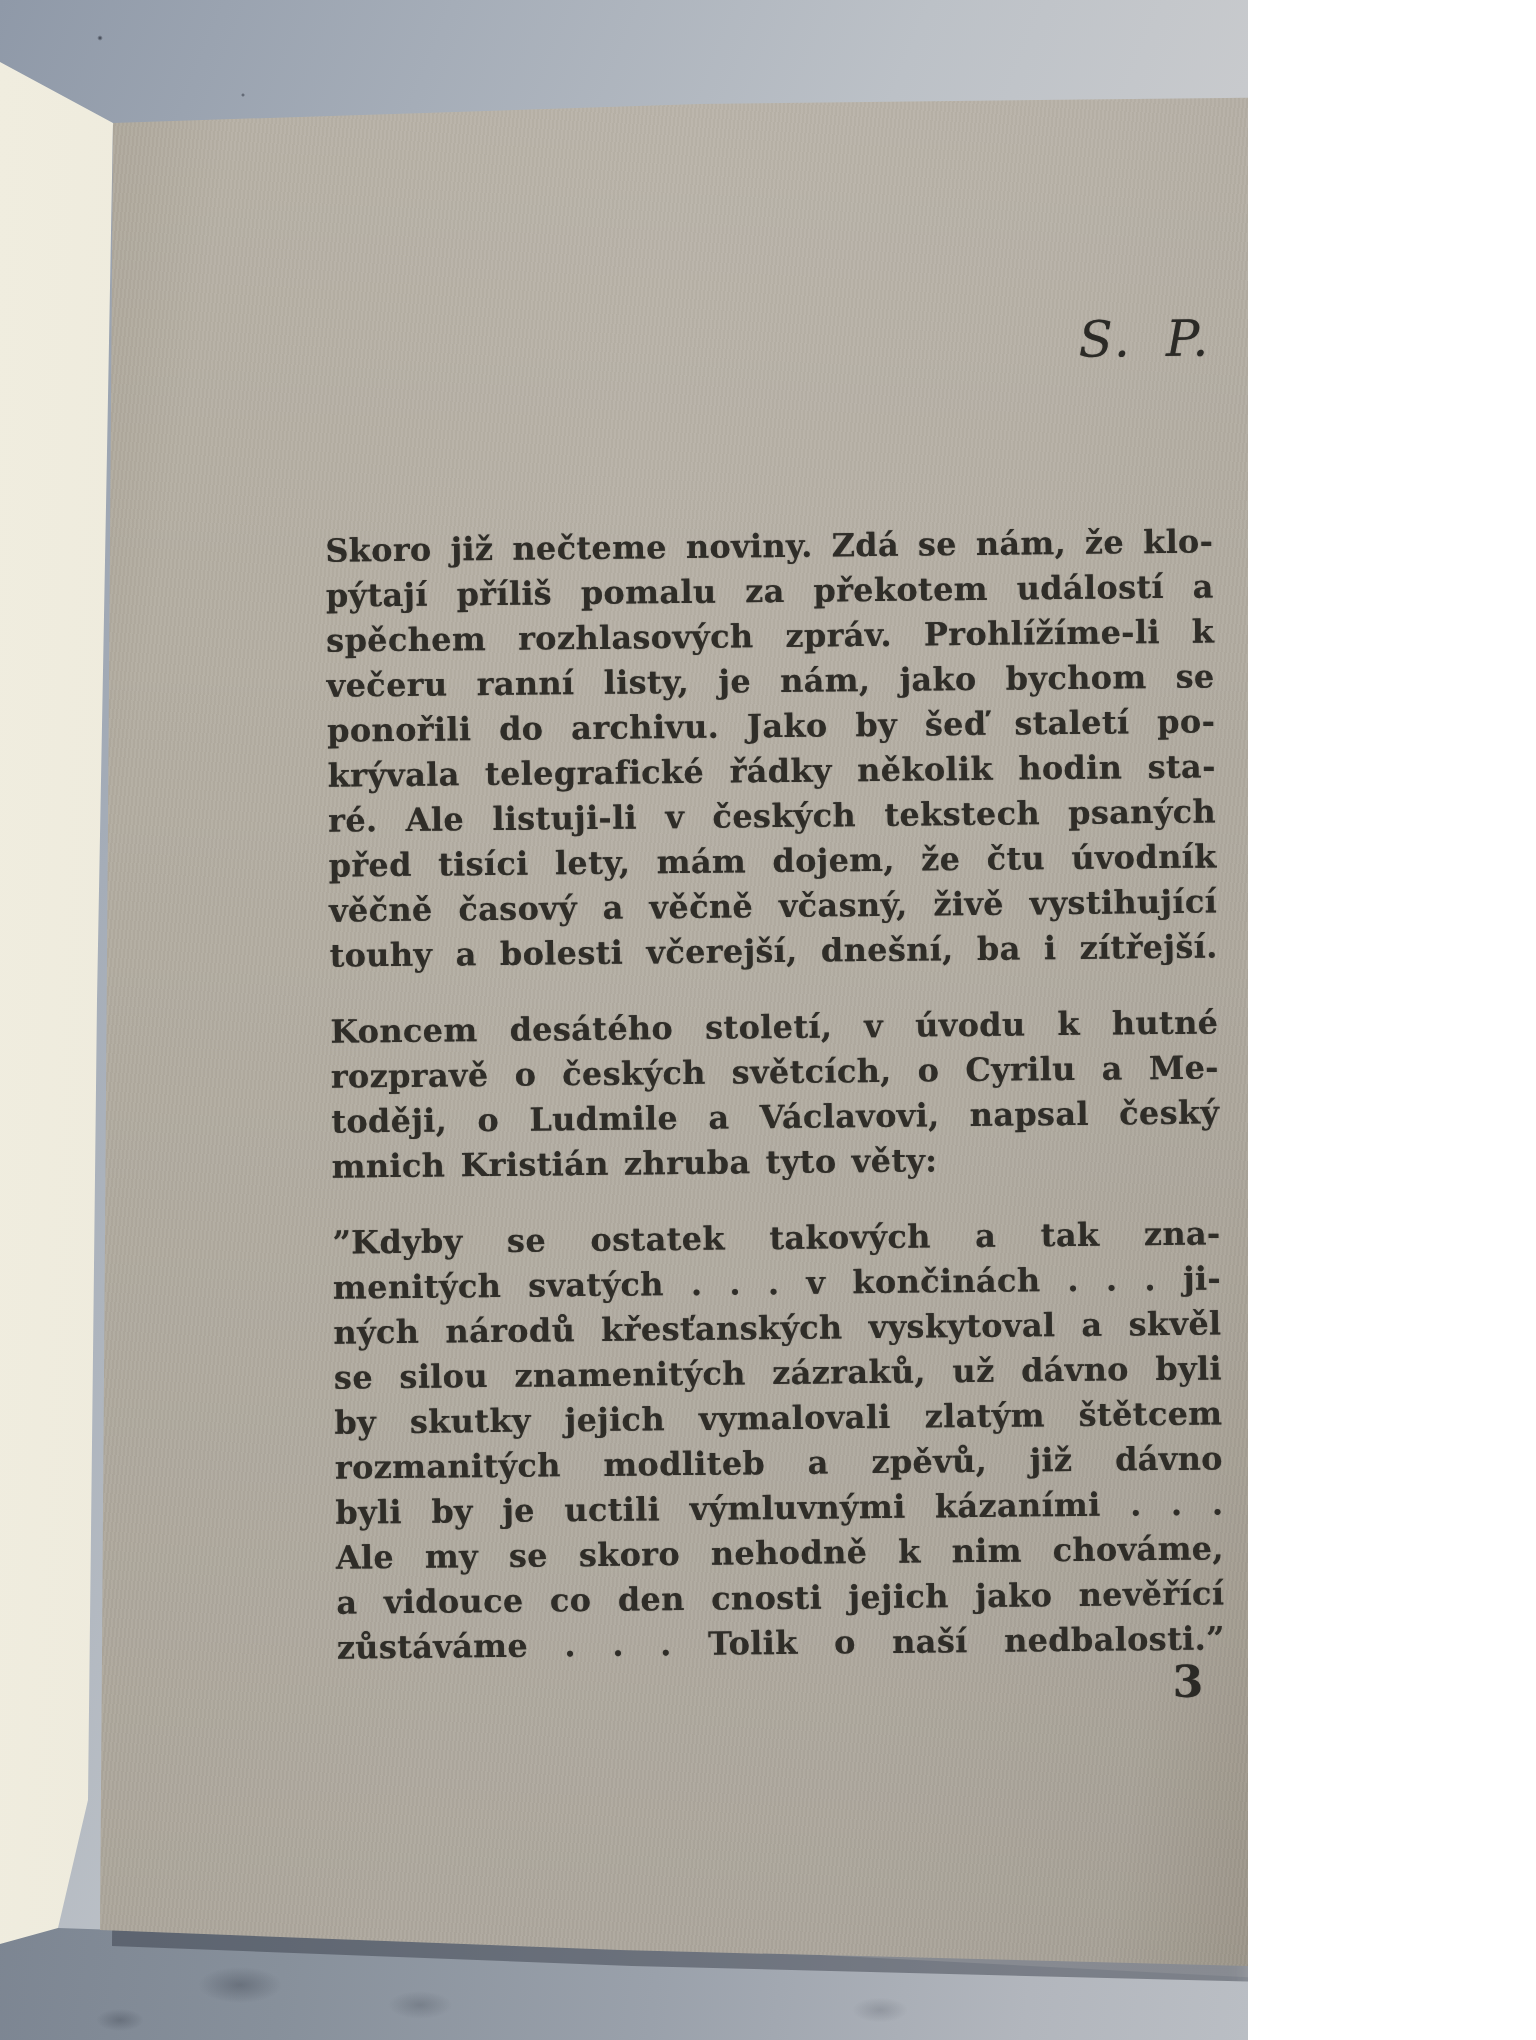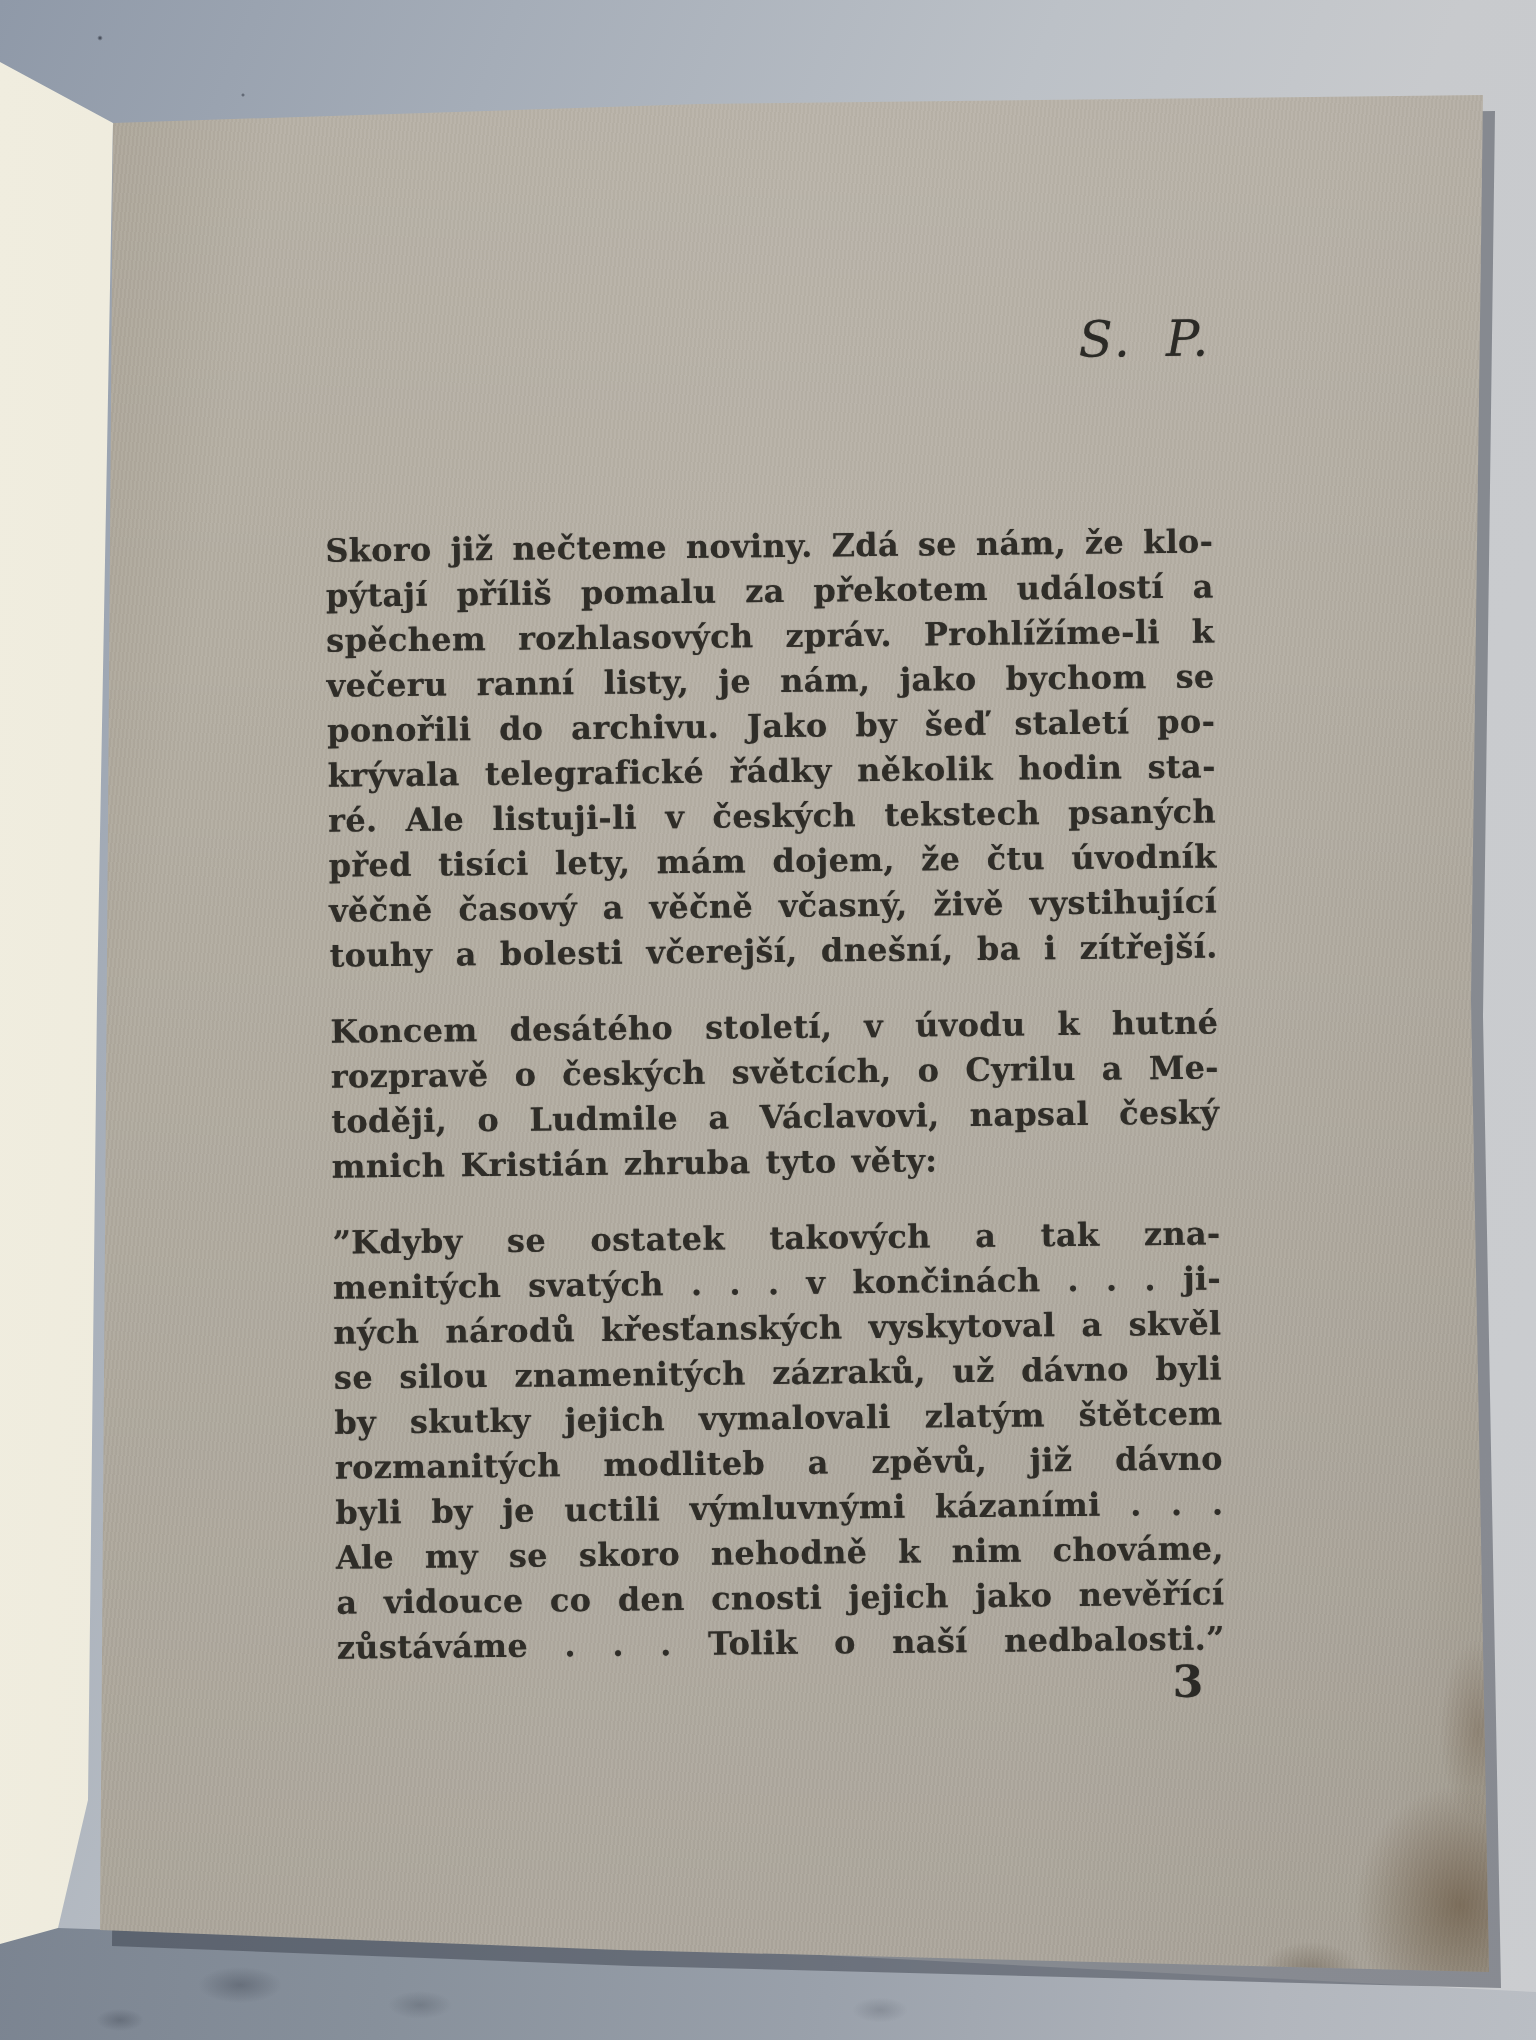--- a/index.html
+++ b/index.html
@@ -5,21 +5,21 @@
   html, body {
     margin: 0;
     padding: 0;
     width: 1536px;
     height: 2040px;
     overflow: hidden;
     font-family: "DejaVu Serif", serif;
   }
   .scene {
     position: relative;
-    width: 1536px;
+    width: 1248px;
     height: 2040px;
     overflow: hidden;
   }
   
   .wall {
     position: absolute;
     inset: 0;
     background-image:
       radial-gradient(4px 4px at 100px 38px, rgba(35,40,52,0.85), transparent 70%),
       radial-gradient(3px 3px at 243px 95px, rgba(35,40,52,0.7), transparent 70%),

